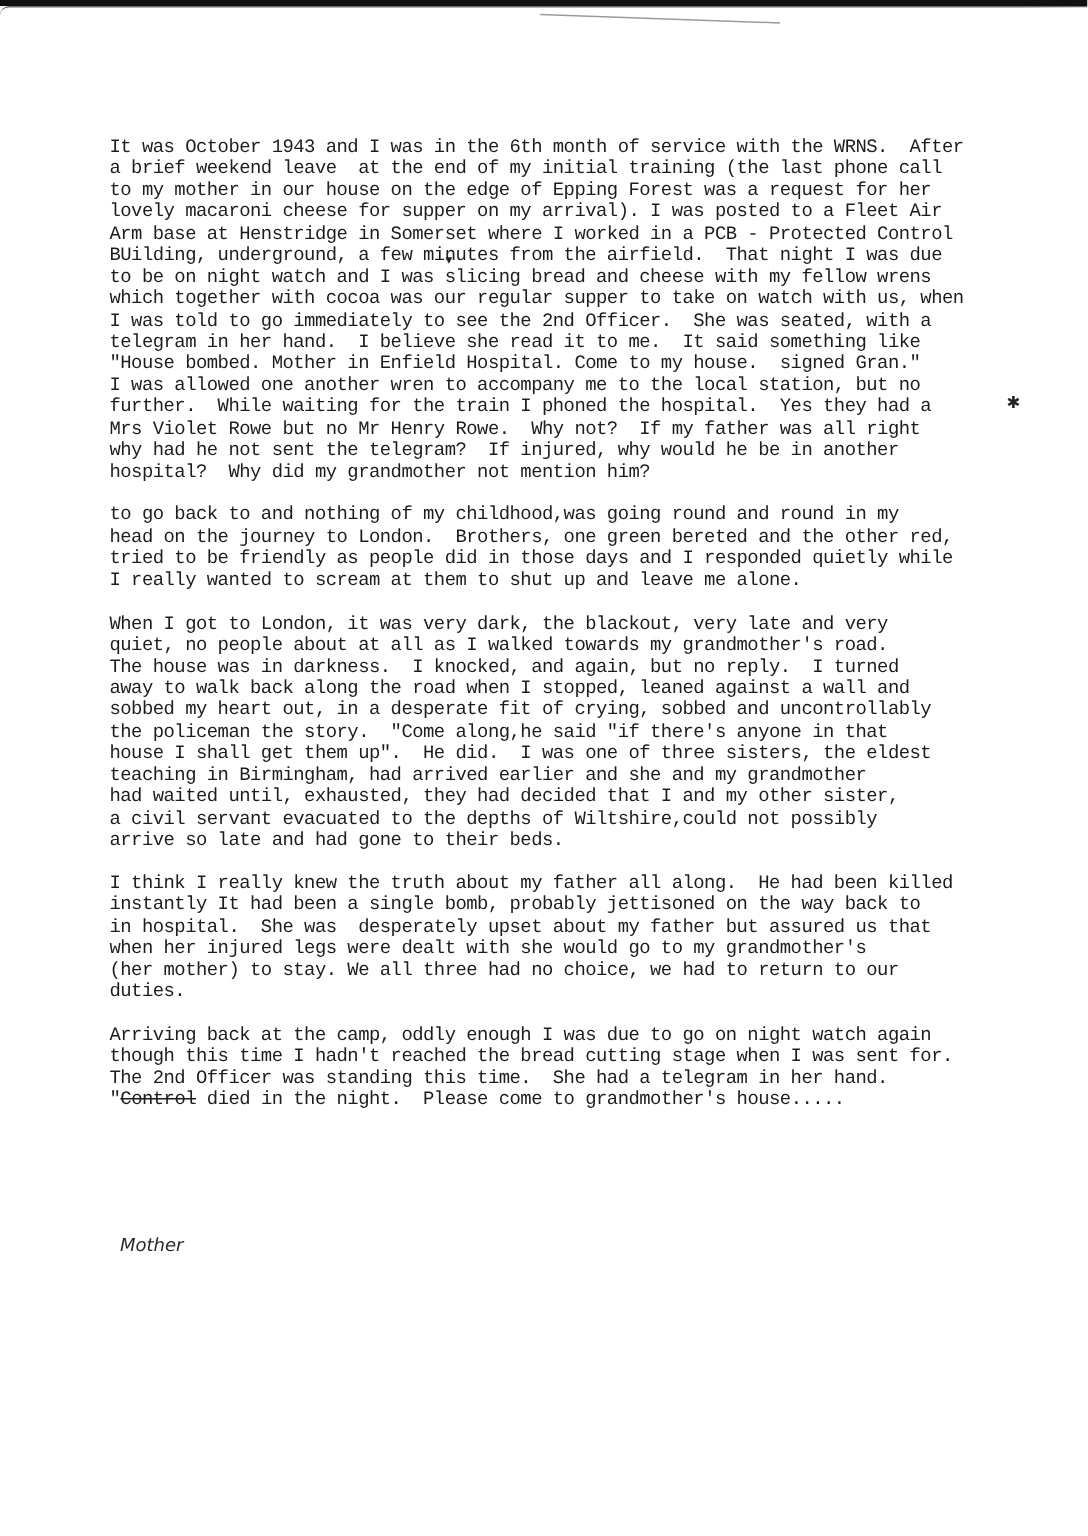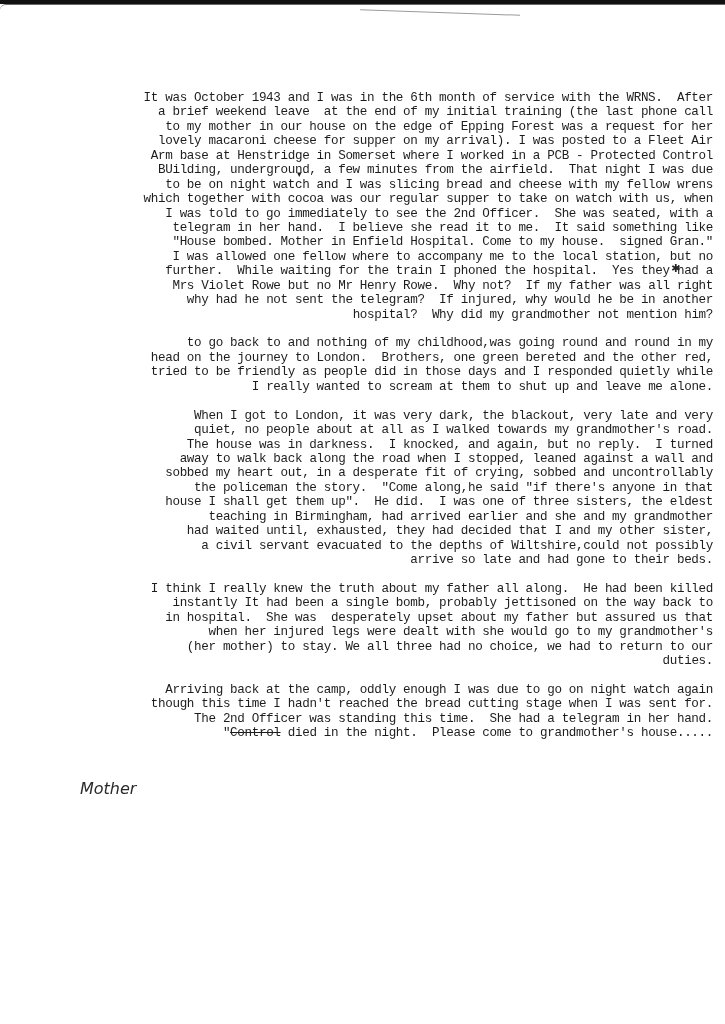--- a/index.html
+++ b/index.html
@@ -16,26 +16,26 @@
   }
   .topcurl2 {
     position: absolute; left: 360px; top: 12px; width: 160px; height: 6px;
     border-top: 1px solid #9a9a9a; transform: rotate(2deg);
   }
   .page {
     position: absolute; left: 73px; top: 91px; width: 640px;
     font-family: "Liberation Mono", "DejaVu Sans Mono", monospace;
     font-size: 12.6px; line-height: 14.45px; color: #1d1d1d; letter-spacing: -0.35px;
   }
-  .para { margin: 0 0 14.45px 0; text-align: right; }
+  .para { margin: 0 0 14.45px 0; }
   .line { white-space: pre; height: 14.45px; }
   .strike { text-decoration: line-through; }
   .hand {
     position: absolute; font-family: "DejaVu Sans", sans-serif; color: #2a2a2a;
-    font-size: 16px; font-style: italic;
+    font-size: 12px; font-style: italic; margin-top: 44px;
   }
   .mark {
     position: absolute; font-family: "DejaVu Sans", sans-serif; color: #222;
   }
 </style>
 </head>
 <body>
 
 <div class="topbar"></div>
 <div class="topcurl"></div>
@@ -48,21 +48,21 @@
     <div class="line">a brief weekend leave  at the end of my initial training (the last phone call</div>
     <div class="line">to my mother in our house on the edge of Epping Forest was a request for her</div>
     <div class="line">lovely macaroni cheese for supper on my arrival). I was posted to a Fleet Air</div>
     <div class="line">Arm base at Henstridge in Somerset where I worked in a PCB - Protected Control</div>
     <div class="line">BUilding, underground, a few minutes from the airfield.  That night I was due</div>
     <div class="line">to be on night watch and I was slicing bread and cheese with my fellow wrens</div>
     <div class="line">which together with cocoa was our regular supper to take on watch with us, when</div>
     <div class="line">I was told to go immediately to see the 2nd Officer.  She was seated, with a</div>
     <div class="line">telegram in her hand.  I believe she read it to me.  It said something like</div>
     <div class="line">"House bombed. Mother in Enfield Hospital. Come to my house.  signed Gran."</div>
-    <div class="line">I was allowed one fellow where to accompany me to the local station, but no</div>
+    <div class="line">I was allowed one another wren to accompany me to the local station, but no</div>
     <div class="line">further.  While waiting for the train I phoned the hospital.  Yes they had a</div>
     <div class="line">Mrs Violet Rowe but no Mr Henry Rowe.  Why not?  If my father was all right</div>
     <div class="line">why had he not sent the telegram?  If injured, why would he be in another</div>
     <div class="line">hospital?  Why did my grandmother not mention him?</div>
   </div>
 
   <div class="para">
     <div class="line">to go back to and nothing of my childhood,was going round and round in my</div>
     <div class="line">head on the journey to London.  Brothers, one green bereted and the other red,</div>
     <div class="line">tried to be friendly as people did in those days and I responded quietly while</div>

